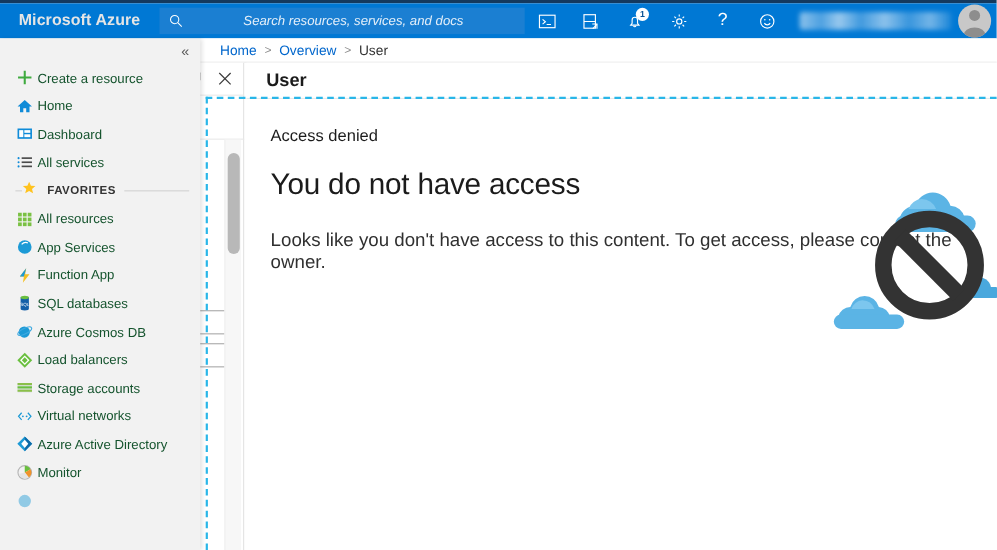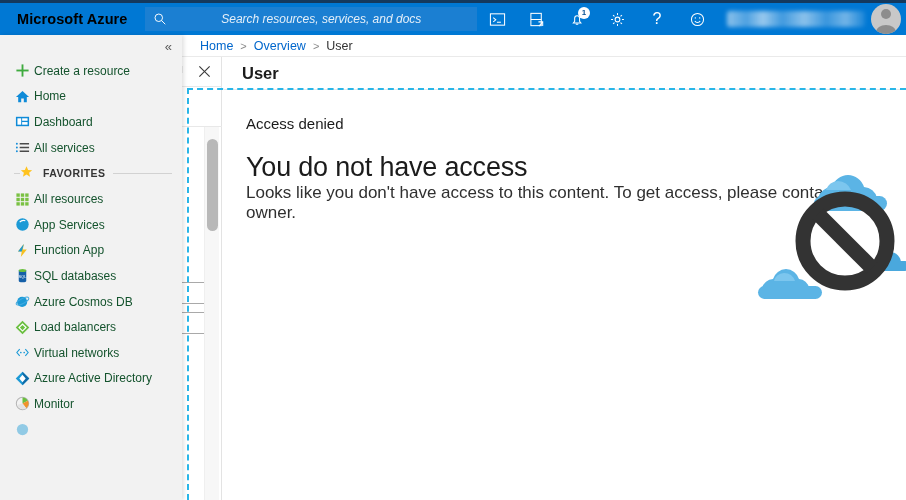--- a/index.html
+++ b/index.html
@@ -18,21 +18,21 @@
   }
 
   
   .header {
     position: absolute; top: 3px; left: 0;
     width: 906px; height: 32px;
     background: #0078d4;
     display: flex; align-items: center;
   }
   .brand {
-    color: #000000;
+    color: #e5e5e5;
     font-size: 14.5px;
     font-weight: bold;
     padding-left: 17px;
     letter-spacing: .1px;
     white-space: nowrap;
   }
   .search-wrap {
     margin-left: 17px;
     width: 364px; height: 24px;
     background: #1b7fd2;
@@ -193,21 +193,21 @@
   .content {
     position: absolute; top: 33px; left: 0;
     width: 682px; height: 410px;
     padding: 25px 18px 0 22px;
   }
   .access-denied {
     font-size: 15px; color: #1b1b1b; margin-bottom: 20px;
   }
   .headline {
     font-size: 27px; color: #1b1b1b; font-weight: normal;
-    letter-spacing: -.2px; 
+    letter-spacing: -.2px; margin-bottom: 26px;
   }
   .subtext {
     font-size: 17px; color: #303030;
   }
 
   
   .illus {
     position: absolute; top: 78px; right: -4px;
     width: 170px; height: 140px;
   }
@@ -529,20 +529,31 @@
     <span class="nav-icon">
       <svg width="15" height="15" viewBox="0 0 16 16">
         <polygon points="8,0.8 15.2,8 8,15.2 0.8,8" fill="#6abf3f"></polygon>
         <polygon points="8,3.4 12.6,8 8,12.6 3.4,8" fill="#ffffff"></polygon>
         <polygon points="8,5.2 10.8,8 8,10.8 5.2,8" fill="#6abf3f"></polygon>
       </svg>
     </span>
     <span class="nav-label">Load balancers</span>
   </div>
 
+  <div class="nav-item">
+    <span class="nav-icon">
+      <svg width="15" height="15" viewBox="0 0 16 16">
+        <rect x="1" y="3.4" width="14" height="9.2" fill="#dfe3e6"></rect>
+        <rect x="1" y="3.4" width="14" height="2.1" fill="#8bbf4a"></rect>
+        <rect x="1" y="6.6" width="14" height="2.1" fill="#6abf3f"></rect>
+        <rect x="1" y="9.8" width="14" height="2.1" fill="#8bbf4a"></rect>
+      </svg>
+    </span>
+    <span class="nav-label">Storage accounts</span>
+  </div>
 
   <div class="nav-item">
     <span class="nav-icon">
       <svg width="15" height="15" viewBox="0 0 16 16">
         <polyline points="5,4.5 2,8 5,11.5" fill="none" stroke="#1c9ad6" stroke-width="1.2"></polyline>
         <polyline points="11,4.5 14,8 11,11.5" fill="none" stroke="#1c9ad6" stroke-width="1.2"></polyline>
         <circle cx="6.2" cy="8" r="0.9" fill="#1c9ad6"></circle>
         <circle cx="9.8" cy="8" r="0.9" fill="#1c9ad6"></circle>
       </svg>
     </span>

